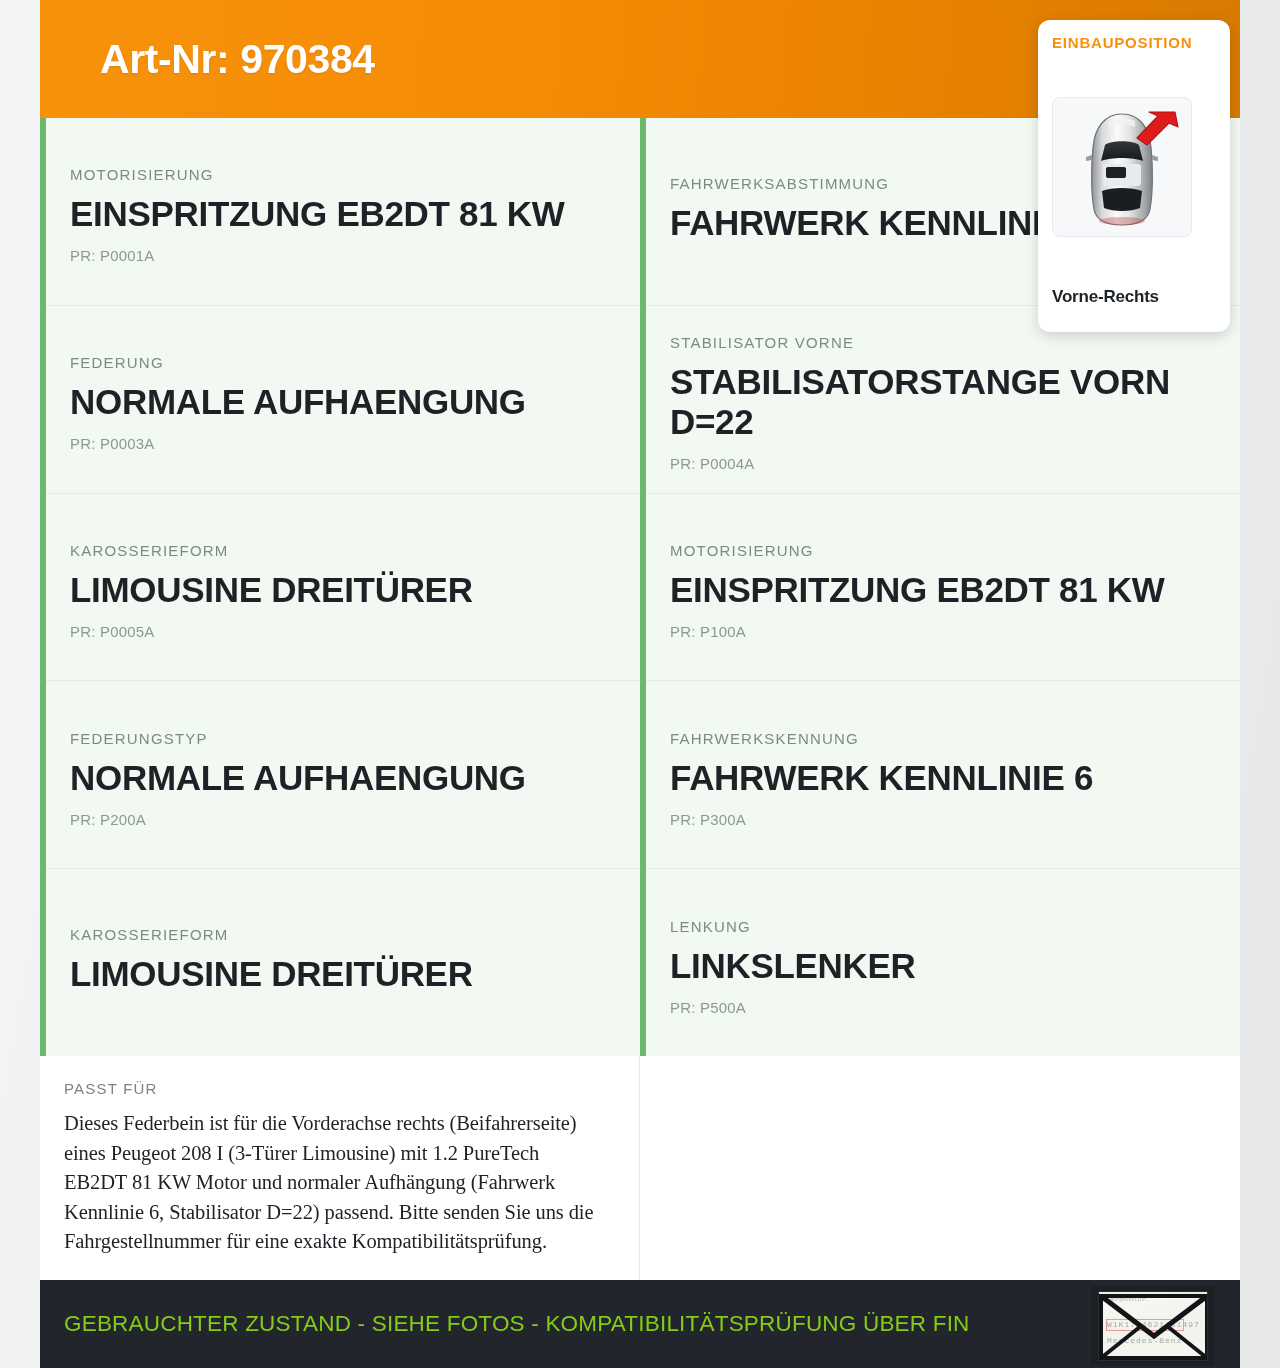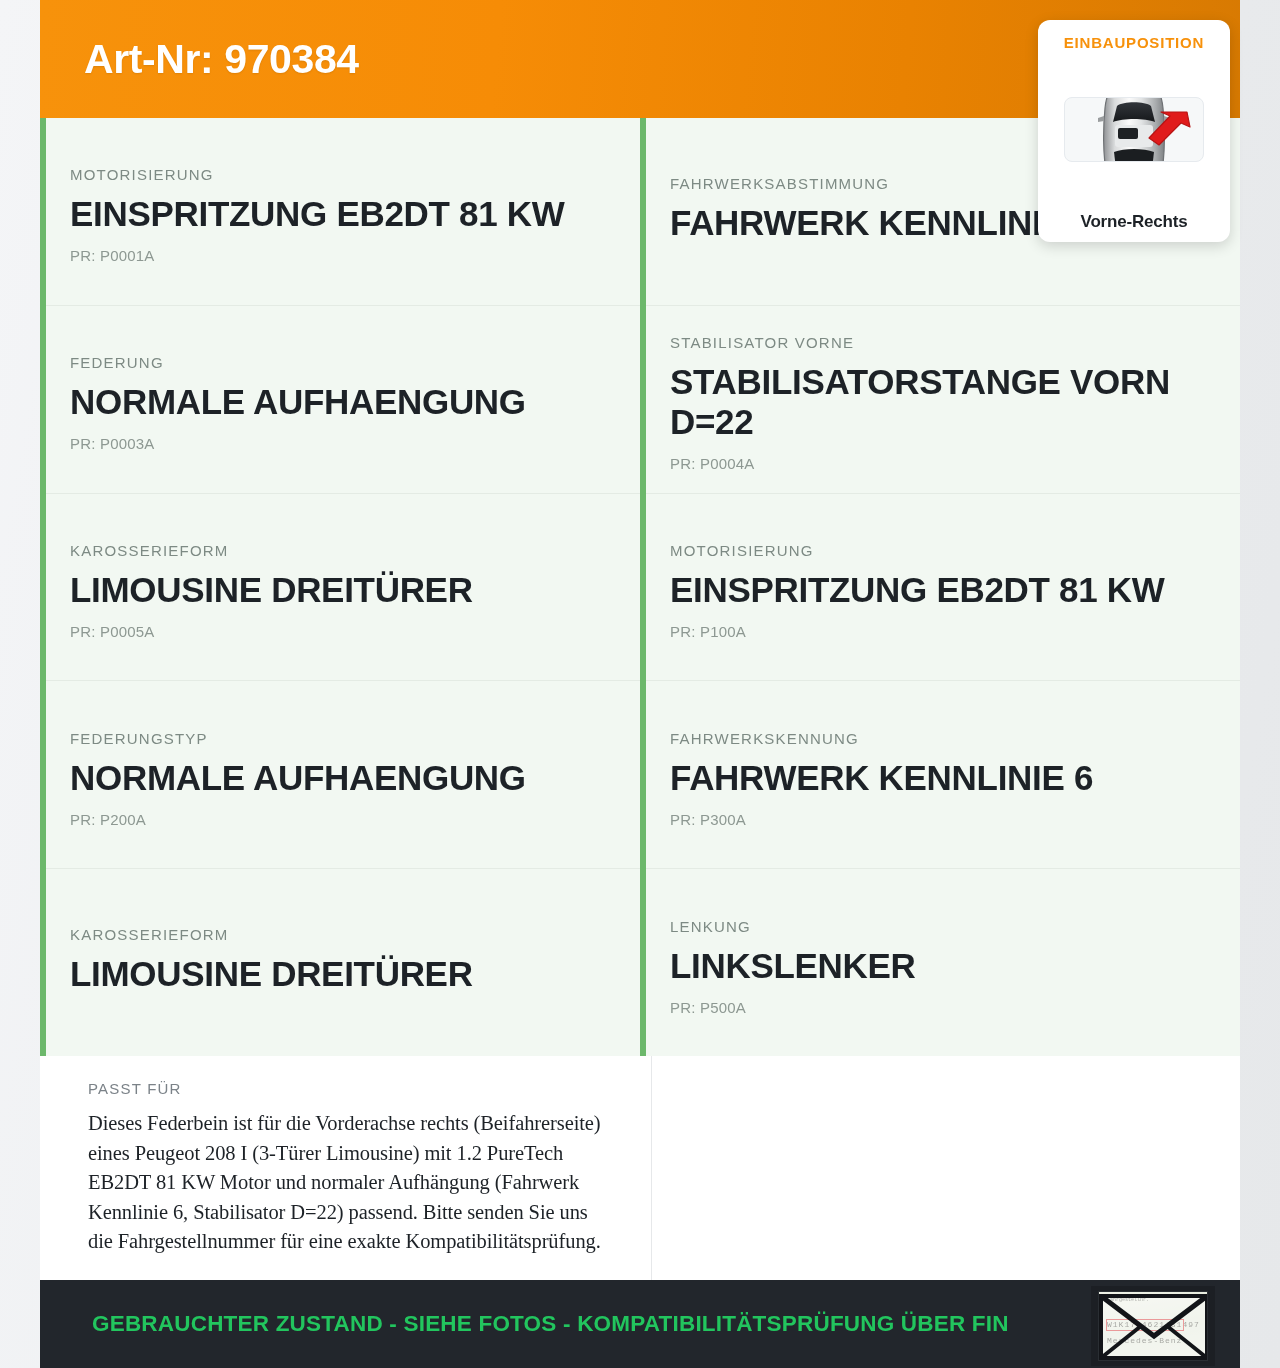--- a/index.html
+++ b/index.html
@@ -37,21 +37,21 @@
     background: linear-gradient(95deg, #f7920b 0%, #f68c06 38%, #e98201 72%, #d87a02 100%);
     display: flex;
     align-items: center;
     flex: 0 0 118px;
   }
   .header-title {
     color: #ffffff;
     font-size: 41px;
     font-weight: bold;
     letter-spacing: -0.4px;
-    padding-left: 44px;
+    padding-left: 60px;
     text-shadow: 0 1px 2px rgba(0,0,0,0.10);
   }
 
   
   .spec-grid {
     display: flex;
     flex: 0 0 938px;
     height: 938px;
     background: #ffffff;
   }
@@ -99,21 +99,20 @@
     font-size: 15px;
     color: #8d9892;
     letter-spacing: 0.2px;
   }
 
   
   .desc-row {
     display: flex;
     flex: 1 1 auto;
     background: #ffffff;
-    padding-left: 24px;
   }
   .desc-cell {
     width: 50%;
     padding: 24px 40px 20px 24px;
     border-right: 1px solid #e6e8ea;
   }
   .desc-empty {
     width: 50%;
     background: #ffffff;
   }
@@ -135,25 +134,25 @@
   
   .footer {
     position: relative;
     flex: 0 0 88px;
     height: 88px;
     background: #22262c;
     display: flex;
     align-items: center;
   }
   .footer-text {
-    color: #22c55e;
+    color: #84cc16;
     font-size: 22.5px;
-    font-weight: bold;
+    font-weight: normal;
     letter-spacing: 0.2px;
-    padding-left: 52px;
+    padding-left: 24px;
   }
   .footer-badge {
     position: absolute;
     right: 25px;
     top: 6px;
     width: 124px;
     height: 80px;
     background: #1c1f24;
     display: flex;
     align-items: center;
@@ -188,28 +187,28 @@
     width: 110px;
     height: 70px;
   }
 
   
   .einbau-card {
     position: absolute;
     left: 1038px;
     top: 20px;
     width: 192px;
-    height: 222px;
+    height: 312px;
     background: #ffffff;
     border-radius: 12px;
     box-shadow: 0 4px 14px rgba(0,0,0,0.16);
     padding: 14px 14px 10px 14px;
     display: flex;
     flex-direction: column;
-    align-items: center;
+    align-items: flex-start;
     z-index: 20;
     gap: 36px;
   }
   .einbau-title {
     font-size: 15px;
     font-weight: bold;
     color: #f7910b;
     letter-spacing: 0.8px;
     margin-bottom: 10px;
     text-transform: uppercase;

